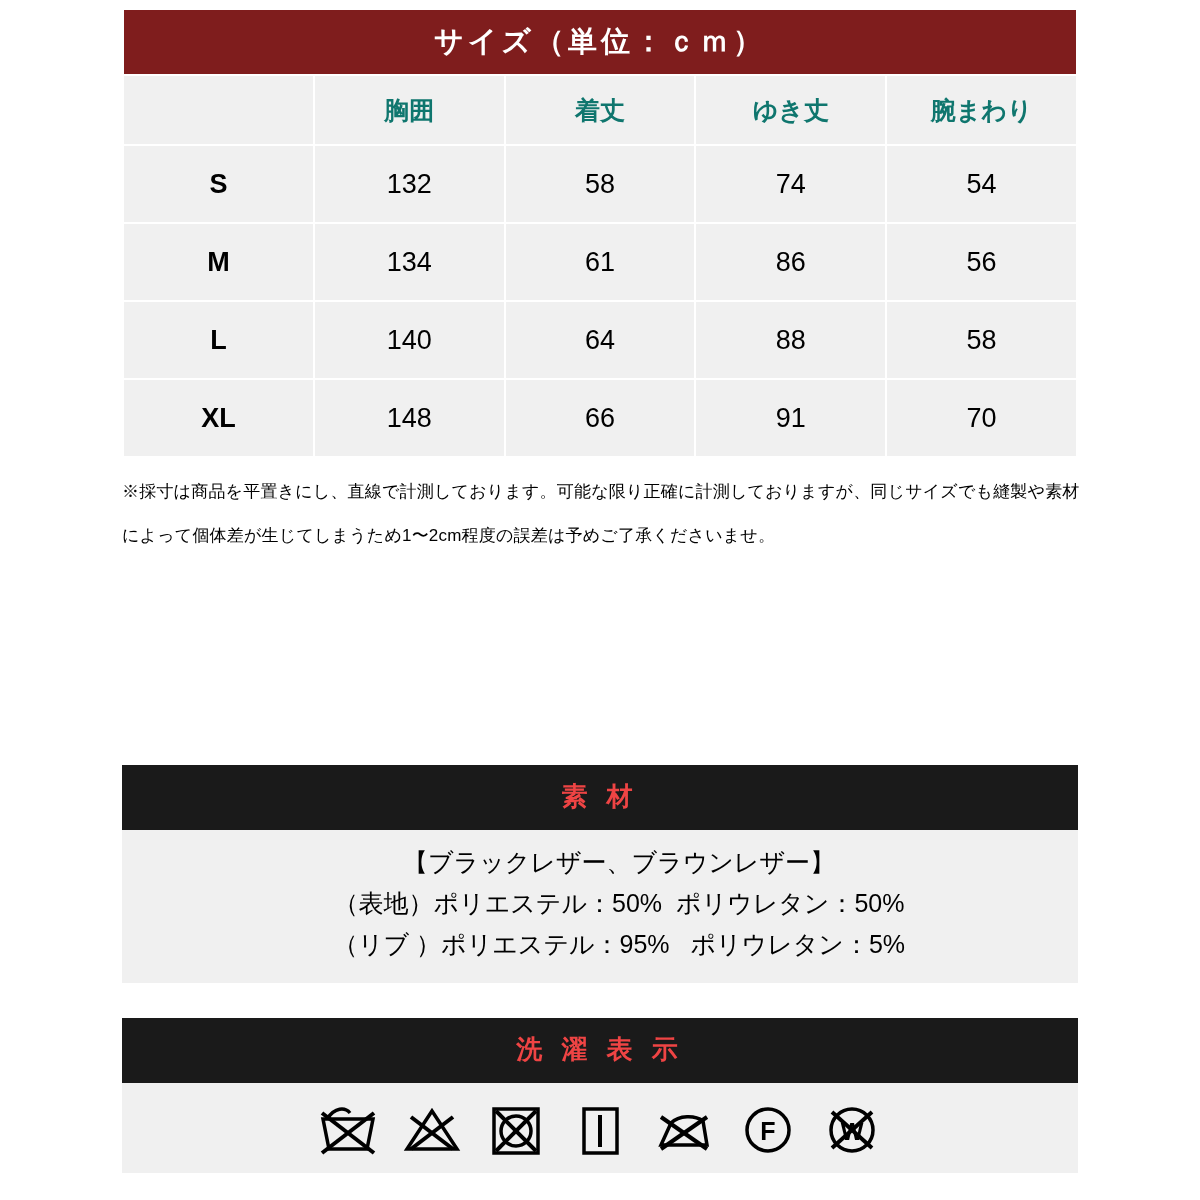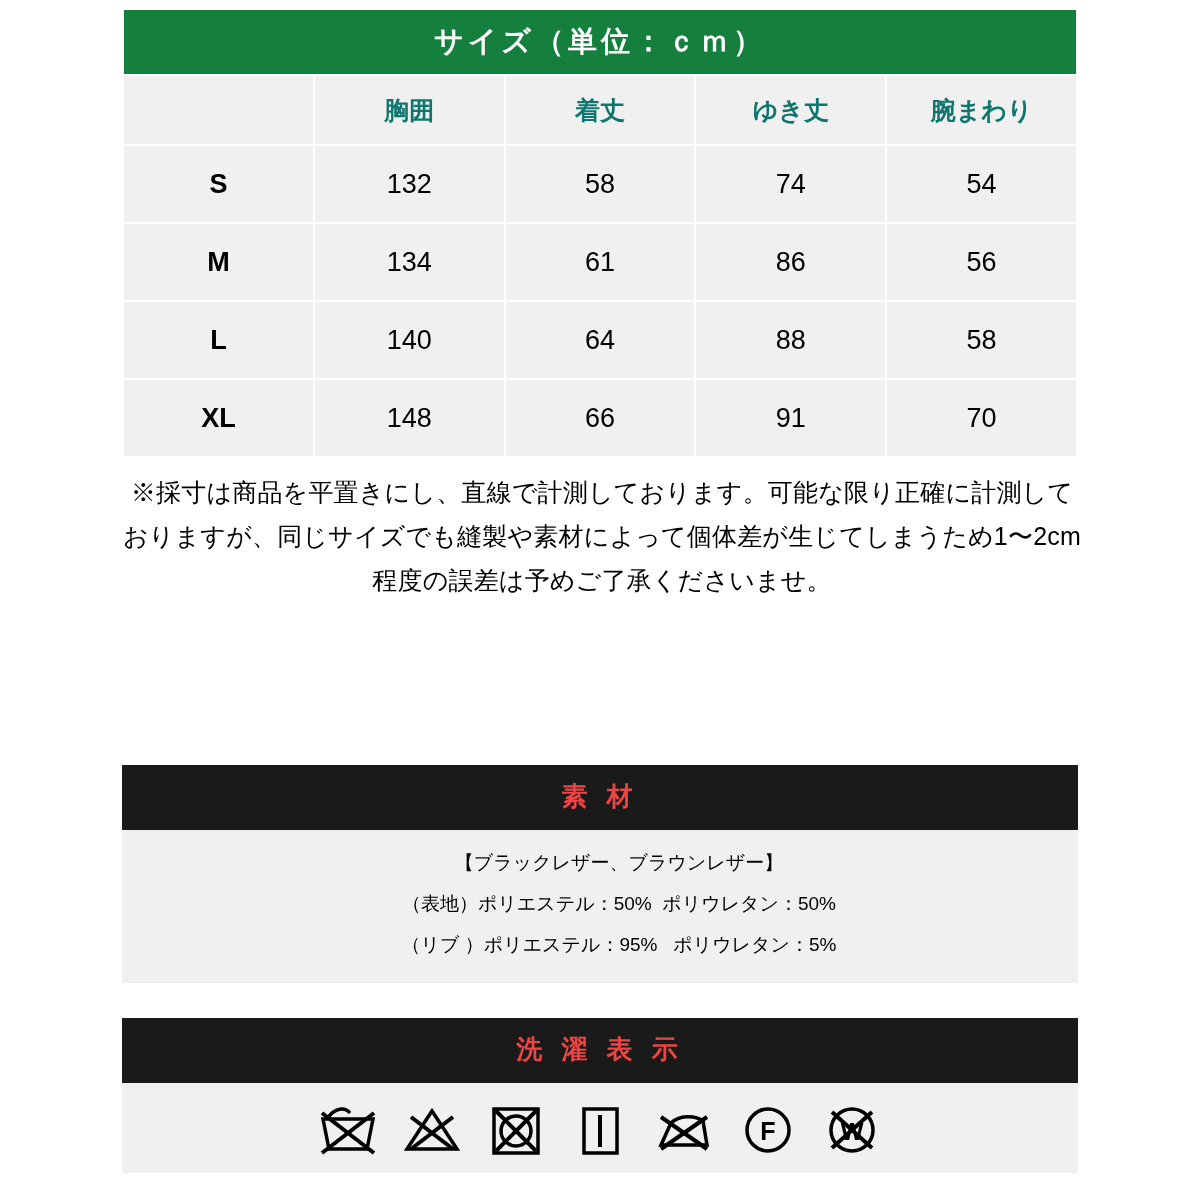--- a/index.html
+++ b/index.html
@@ -29,21 +29,21 @@
     width: 956px;
     border-collapse: collapse;
     table-layout: fixed;
   }
   .size-table th, .size-table td {
     border: 2px solid #ffffff;
     text-align: center;
     vertical-align: middle;
   }
   .size-title {
-    background: #15803d;
+    background: #7f1d1d;
     color: #ffffff;
     font-size: 29px;
     font-weight: bold;
     letter-spacing: 4px;
     height: 62px;
     border: none;
   }
   .size-head th {
     background: #f0f0f0;
     color: #0f766e;
@@ -68,24 +68,24 @@
   .col-data  { width: 211px; }
 
   
   .notes {
     position: absolute;
     left: 122px;
     top: 470px;
     width: 960px;
   }
   .note-p {
-    font-size: 25px;
+    font-size: 17px;
     line-height: 44px;
     margin: 0 0 34px 0;
-    text-align: center;
+    text-align: left;
     letter-spacing: 0.2px;
   }
 
   
   .block {
     position: absolute;
     left: 122px;
     width: 956px;
   }
   .block-header {
@@ -95,21 +95,21 @@
     font-weight: bold;
     letter-spacing: 6px;
     text-align: center;
     padding: 14px 0 16px 0;
   }
   .block-body {
     background: #f0f0f0;
     padding: 12px 0 18px 0;
   }
   .mat-line {
-    font-size: 19px;
+    font-size: 25px;
     line-height: 41px;
     text-align: center;
     white-space: pre;
     padding-left: 38px;
   }
 
   #material-block { top: 765px; }
   #wash-block { top: 1018px; border-radius: 27px; }
 
   .wash-icons {

